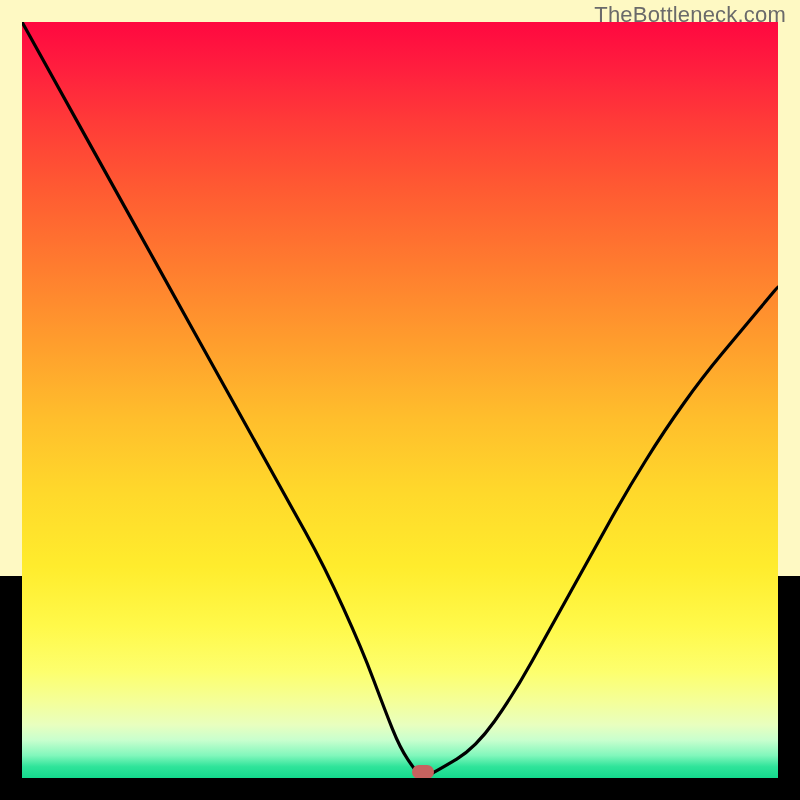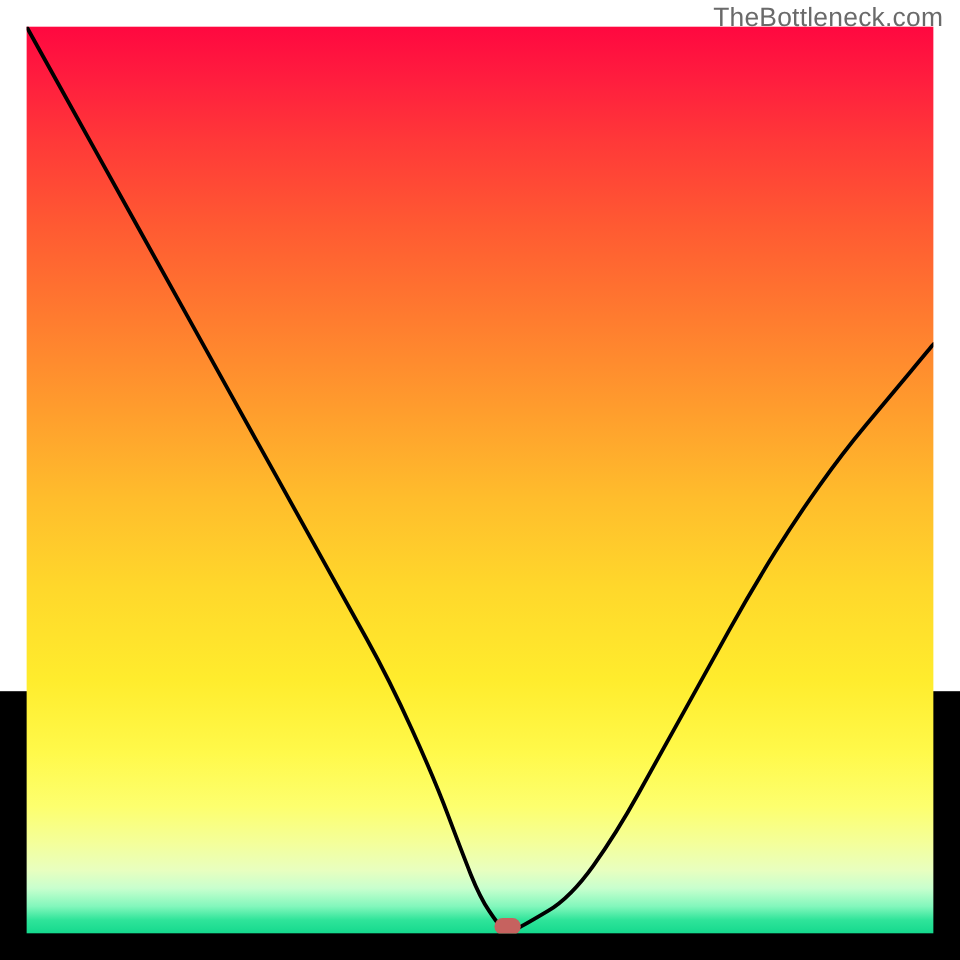--- a/index.html
+++ b/index.html
@@ -8,21 +8,21 @@
     width: 800px;
     height: 800px;
     background: #000;
     font-family: Arial, Helvetica, sans-serif;
     overflow: hidden;
   }
   .frame {
     position: relative;
     width: 800px;
     height: 576px;
-    background: #ffffff;
+    background: #fef9c3;
   }
   .watermark {
     position: absolute;
     top: 2px;
     right: 14px;
     color: #6a6a6a;
     font-size: 22px;
     font-weight: 500;
     letter-spacing: 0.2px;
     z-index: 20;

